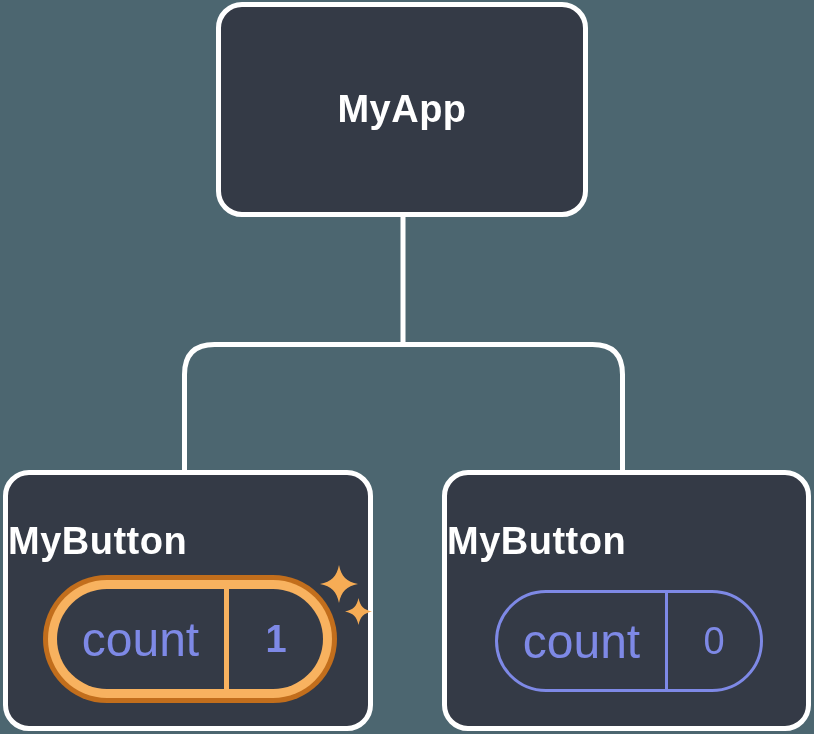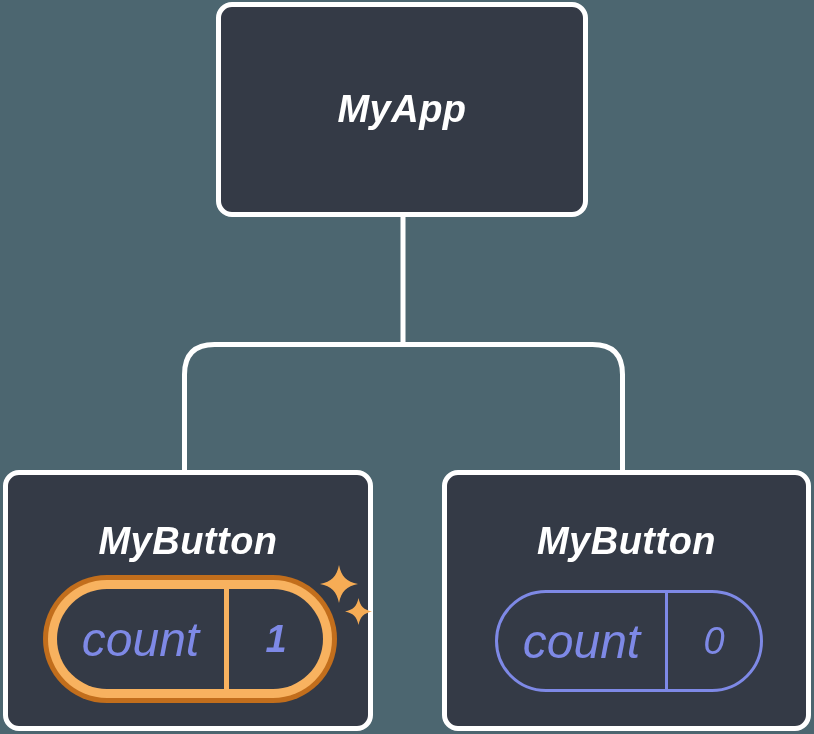--- a/index.html
+++ b/index.html
@@ -14,36 +14,35 @@
   .connectors {
     position: absolute; left: 0; top: 0; width: 814px; height: 734px;
   }
   .connectors path {
     fill: none; stroke: var(--connector); stroke-width: 5px;
   }
   .node {
     position: absolute; box-sizing: border-box;
     background: var(--node-fill);
     border: 5px solid var(--node-border);
-    border-radius: 16px;
-    font-style: italic;
+    border-radius: 26px;
   }
   .node-root {
     left: 216px; top: 2px; width: 372px; height: 215px;
     display: flex; align-items: center; justify-content: center;
   }
   .node-child-left  { left: 3px;   top: 470px; width: 370px; height: 261px; }
   .node-child-right { left: 442px; top: 470px; width: 369px; height: 261px; }
   .node-label {
     color: var(--label-text); font-size: 38px; font-weight: 700;
     letter-spacing: 0.5px;
   }
   .child-label {
     position: absolute; left: 0; right: 0; top: 44px;
-    text-align: center; line-height: 44px;
+    text-align: left; line-height: 44px;
   }
   
   .pill-hl {
     position: absolute; left: 35px; top: 100px;
     width: 294px; height: 128px; border-radius: 64px;
     background: var(--highlight-outer);
     padding: 5px; box-sizing: border-box; z-index: 1;
   }
   .pill-hl-inner {
     width: 100%; height: 100%; border-radius: 59px;

